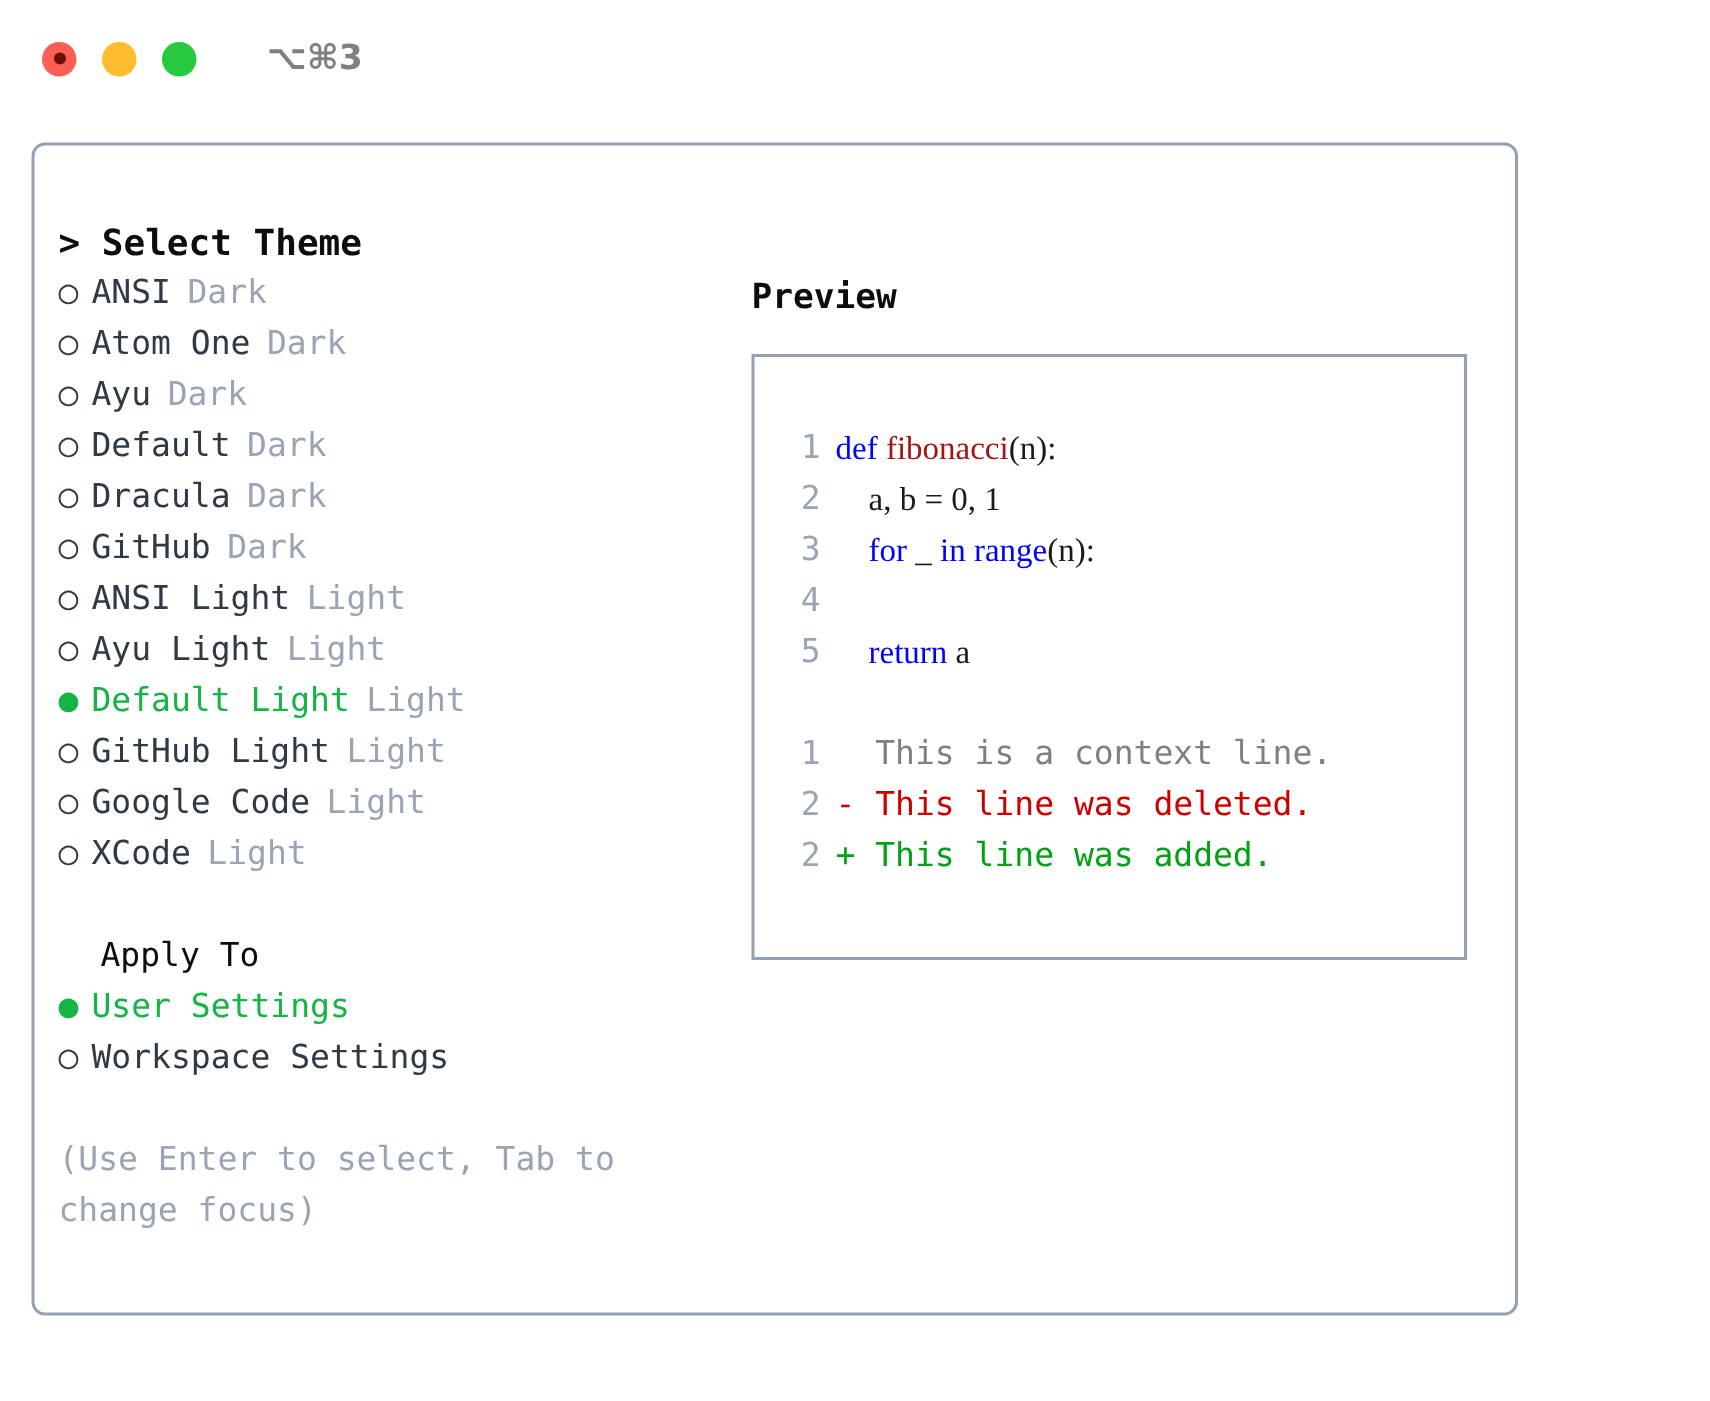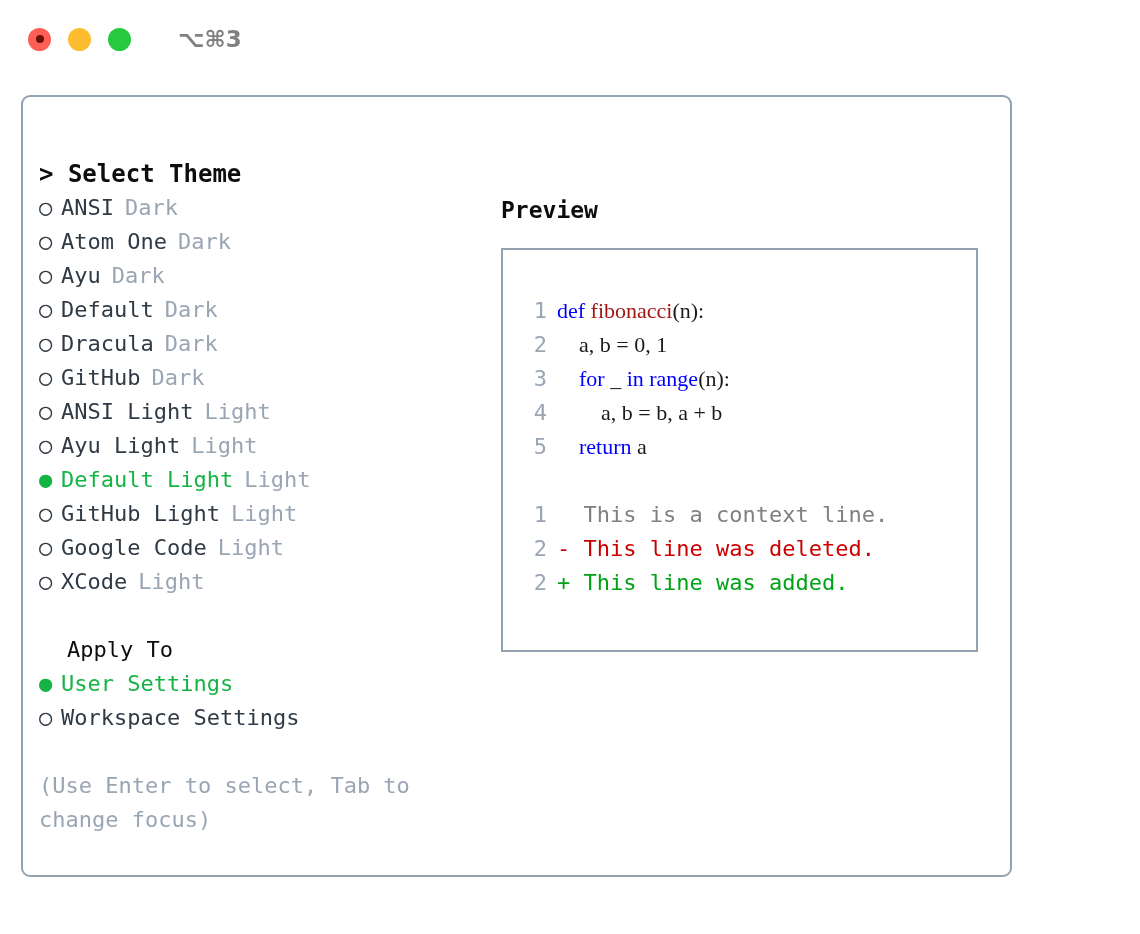--- a/index.html
+++ b/index.html
@@ -65,21 +65,21 @@
     width: 991px;
     height: 782px;
     border: 2px solid #93a1b0;
     border-radius: 9px;
     box-sizing: border-box;
     background: #ffffff;
   }
 
   .panel-inner {
     position: absolute;
-    left: 0; top: 12px;
+    left: 0; top: 0;
     width: 100%; height: 100%;
     display: flex;
   }
 
   
   .left-col {
     width: 470px;
     padding: 48px 0 0 16px;
     box-sizing: border-box;
   }
@@ -229,21 +229,21 @@
     </div>
 
     <div class="right-col">
       <div class="preview-title">Preview</div>
 
       <div class="preview-box">
         <div id="code-block">
             <div class="code-line"><span class="lineno">1</span><span class="code-text"><span class="tok-kw">def </span><span class="tok-fn">fibonacci</span><span class="tok-plain">(n):</span></span></div>
             <div class="code-line"><span class="lineno">2</span><span class="code-text"><span class="tok-plain">    a, b = 0, 1</span></span></div>
             <div class="code-line"><span class="lineno">3</span><span class="code-text"><span class="tok-plain">    </span><span class="tok-kw">for</span><span class="tok-plain"> _ </span><span class="tok-kw">in</span><span class="tok-plain"> </span><span class="tok-kw">range</span><span class="tok-plain">(n):</span></span></div>
-            <div class="code-line"><span class="lineno">4</span><span class="code-text"><span class="tok-plain">        a, b = b, a + b</span></span></div>
+            <div class="code-line"><span class="lineno">4</span></div>
             <div class="code-line"><span class="lineno">5</span><span class="code-text"><span class="tok-plain">    </span><span class="tok-kw">return</span><span class="tok-plain"> a</span></span></div>
           </div>
         <div class="blank-line"></div>
         <div id="diff-block">
             <div class="code-line"><span class="lineno">1</span><span class="diff-ctx"> </span><span class="diff-ctx"> This is a context line.</span></div>
             <div class="code-line"><span class="lineno">2</span><span class="diff-del">-</span><span class="diff-del"> This line was deleted.</span></div>
             <div class="code-line"><span class="lineno">2</span><span class="diff-add">+</span><span class="diff-add"> This line was added.</span></div>
           </div>
       </div>
     </div>

